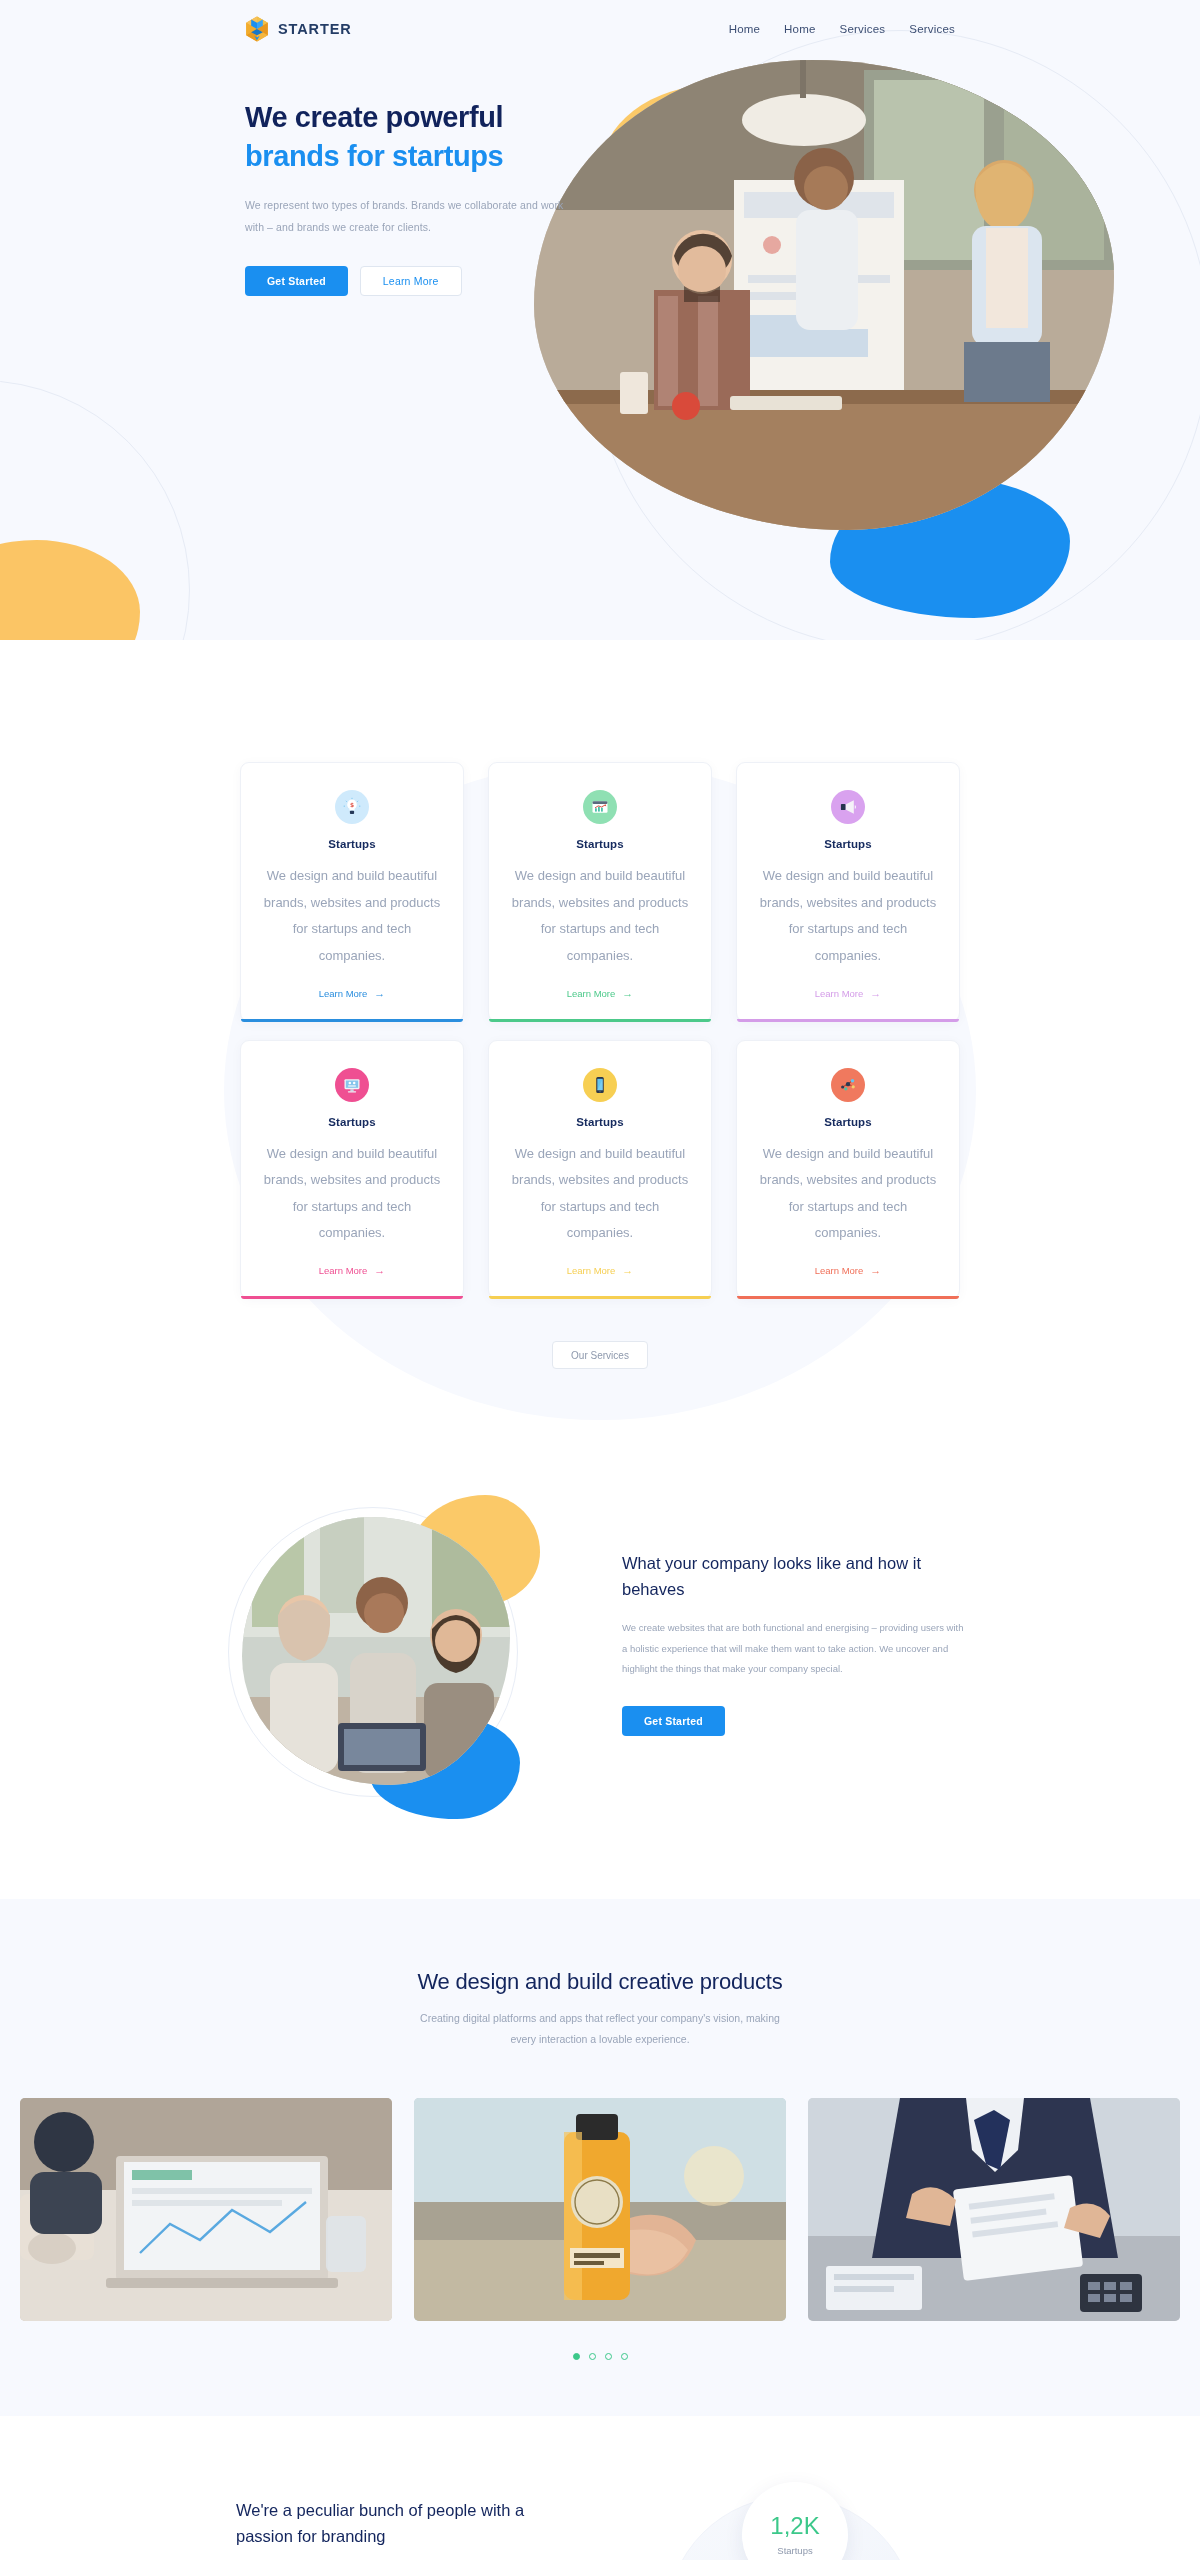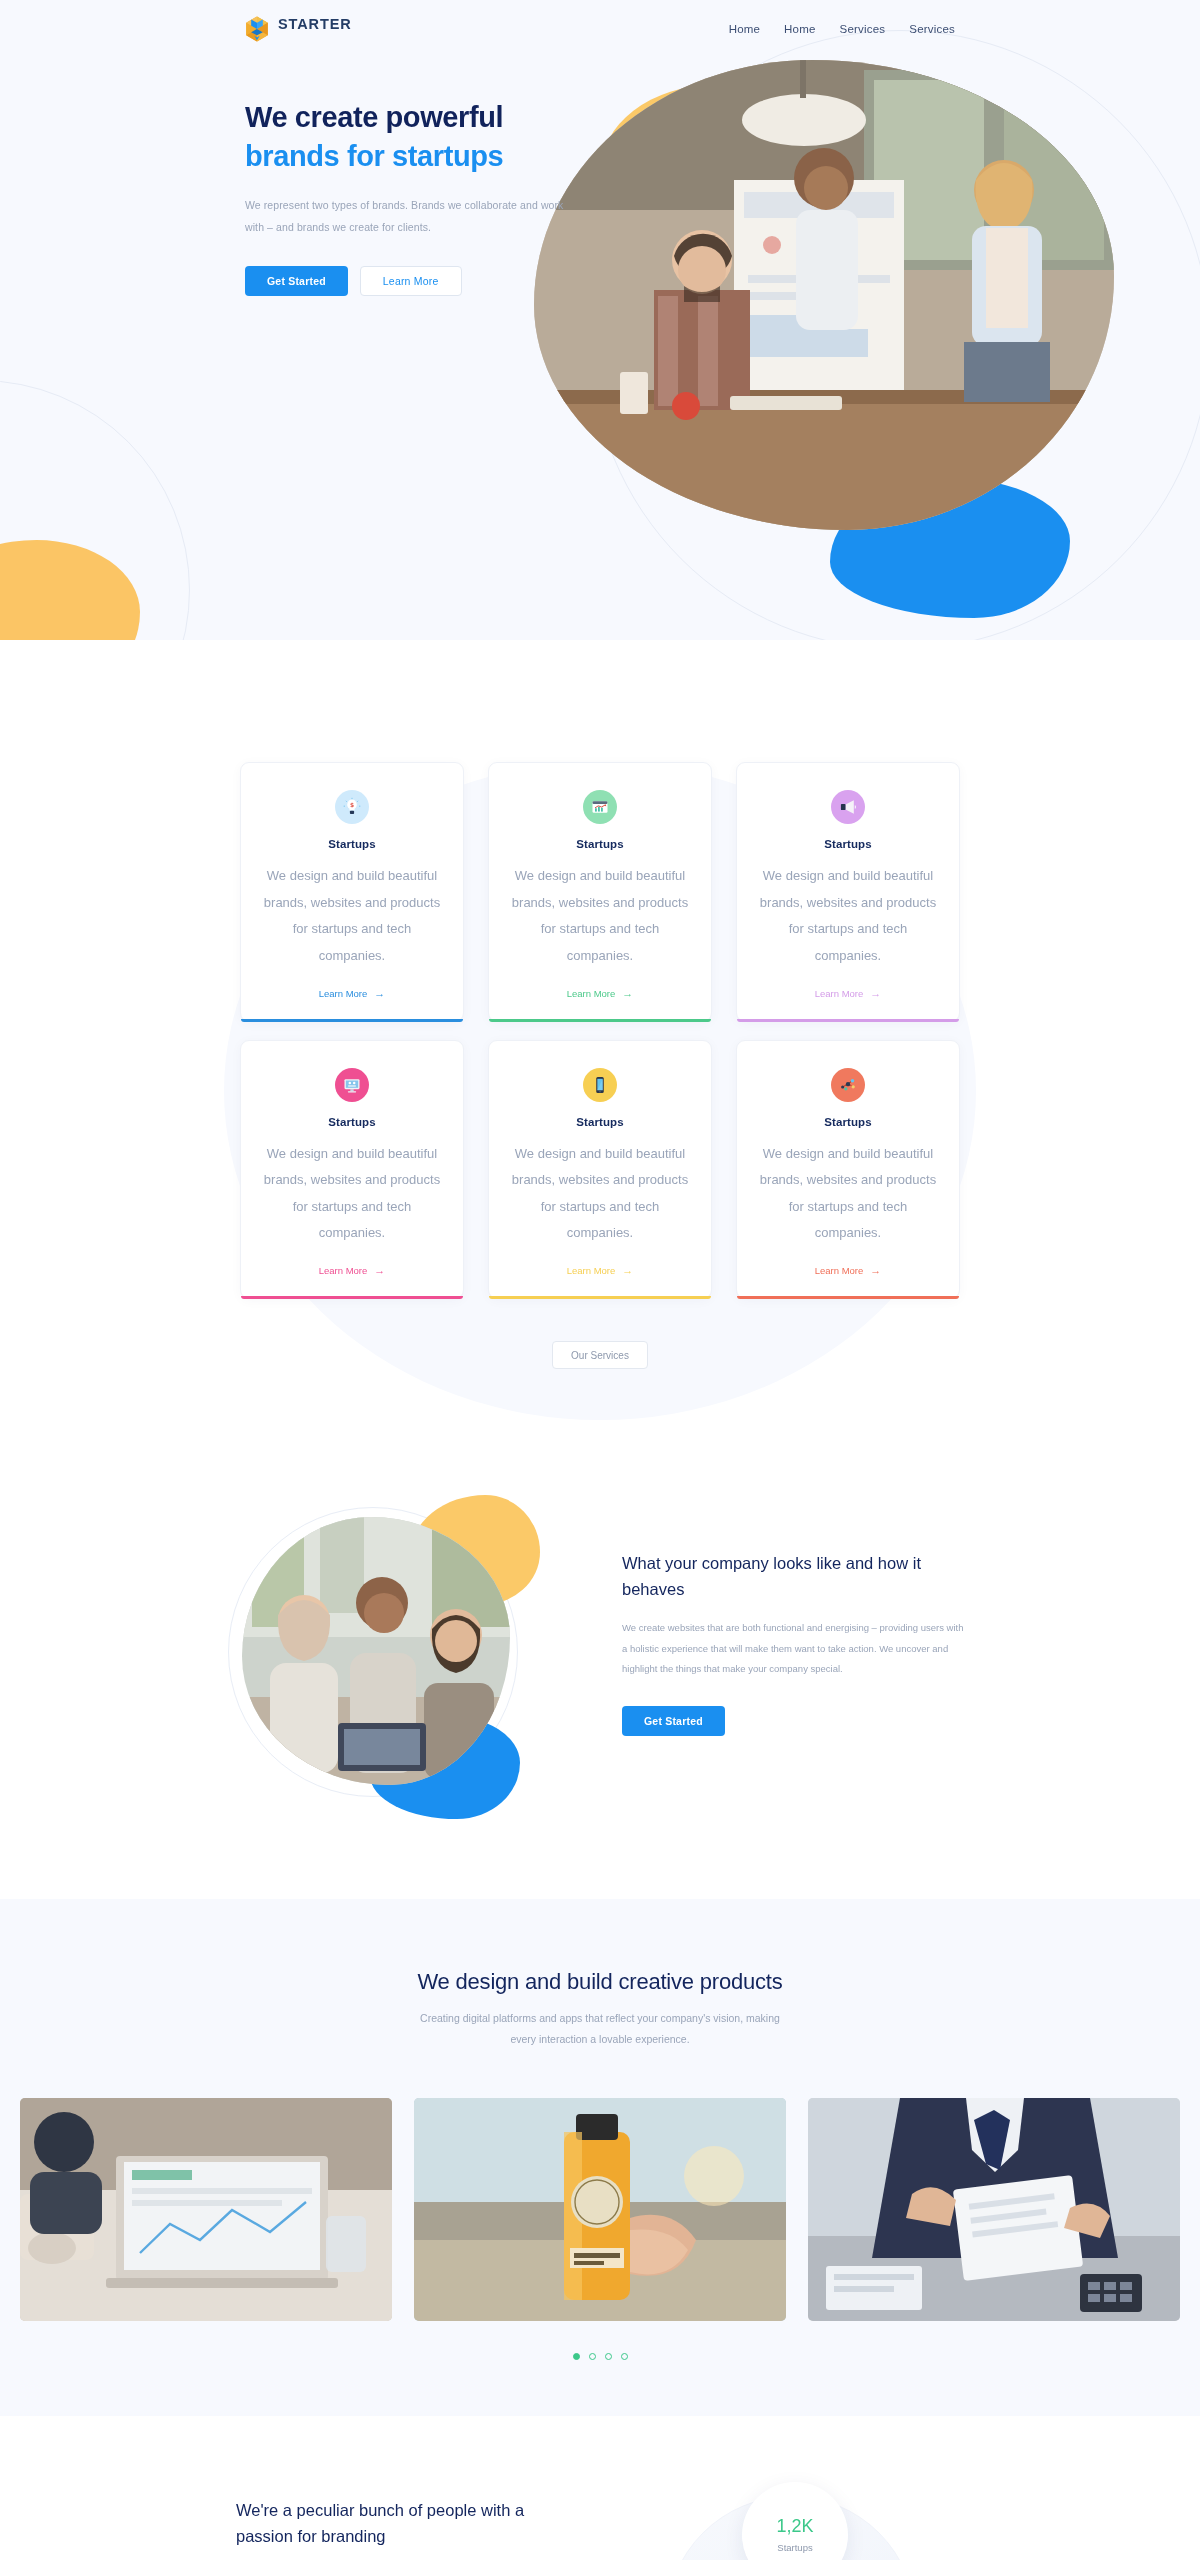--- a/index.html
+++ b/index.html
@@ -54,21 +54,21 @@
 
   .topbar{
     position:relative;
     z-index:6;
     height:58px;
     display:flex;
     align-items:center;
     padding:0 245px 0 245px;
     justify-content:space-between;
   }
-  .brand{ display:flex; gap:9px; cursor:pointer; }
+  .brand{ display:flex; align-items:center; gap:9px; cursor:pointer; }
   .brand-mark{ width:24px; height:26px; display:block; }
   .brand-name{
     font-size:14.5px;
     font-weight:700;
     letter-spacing:.9px;
     color:#243d66;
   }
   .nav{ display:flex; align-items:center; gap:24px; }
   .nav a{
     font-size:11.5px;
@@ -363,21 +363,21 @@
   .stat{
     position:absolute;
     border-radius:50%;
     background:#fff;
     box-shadow:0 5px 20px rgba(20,40,90,.08);
     display:flex;
     flex-direction:column;
     align-items:center;
     justify-content:center;
   }
-  .stat-val{ font-size:18px; font-weight:400; line-height:1; }
+  .stat-val{ font-size:24px; font-weight:400; line-height:1; }
   .stat-lbl{ margin-top:7px; font-size:9.5px; color:#8e99ad; }
   .stat-a{ width:106px; height:106px; left:118px; top:4px; }
 </style>
 </head>
 <body>
 
 <section class="hero-wrap">
   <div class="hero-deco-circle hd1"></div>
   <div class="hero-deco-circle hd2"></div>
   <div class="blob-yellow-hero"></div>

